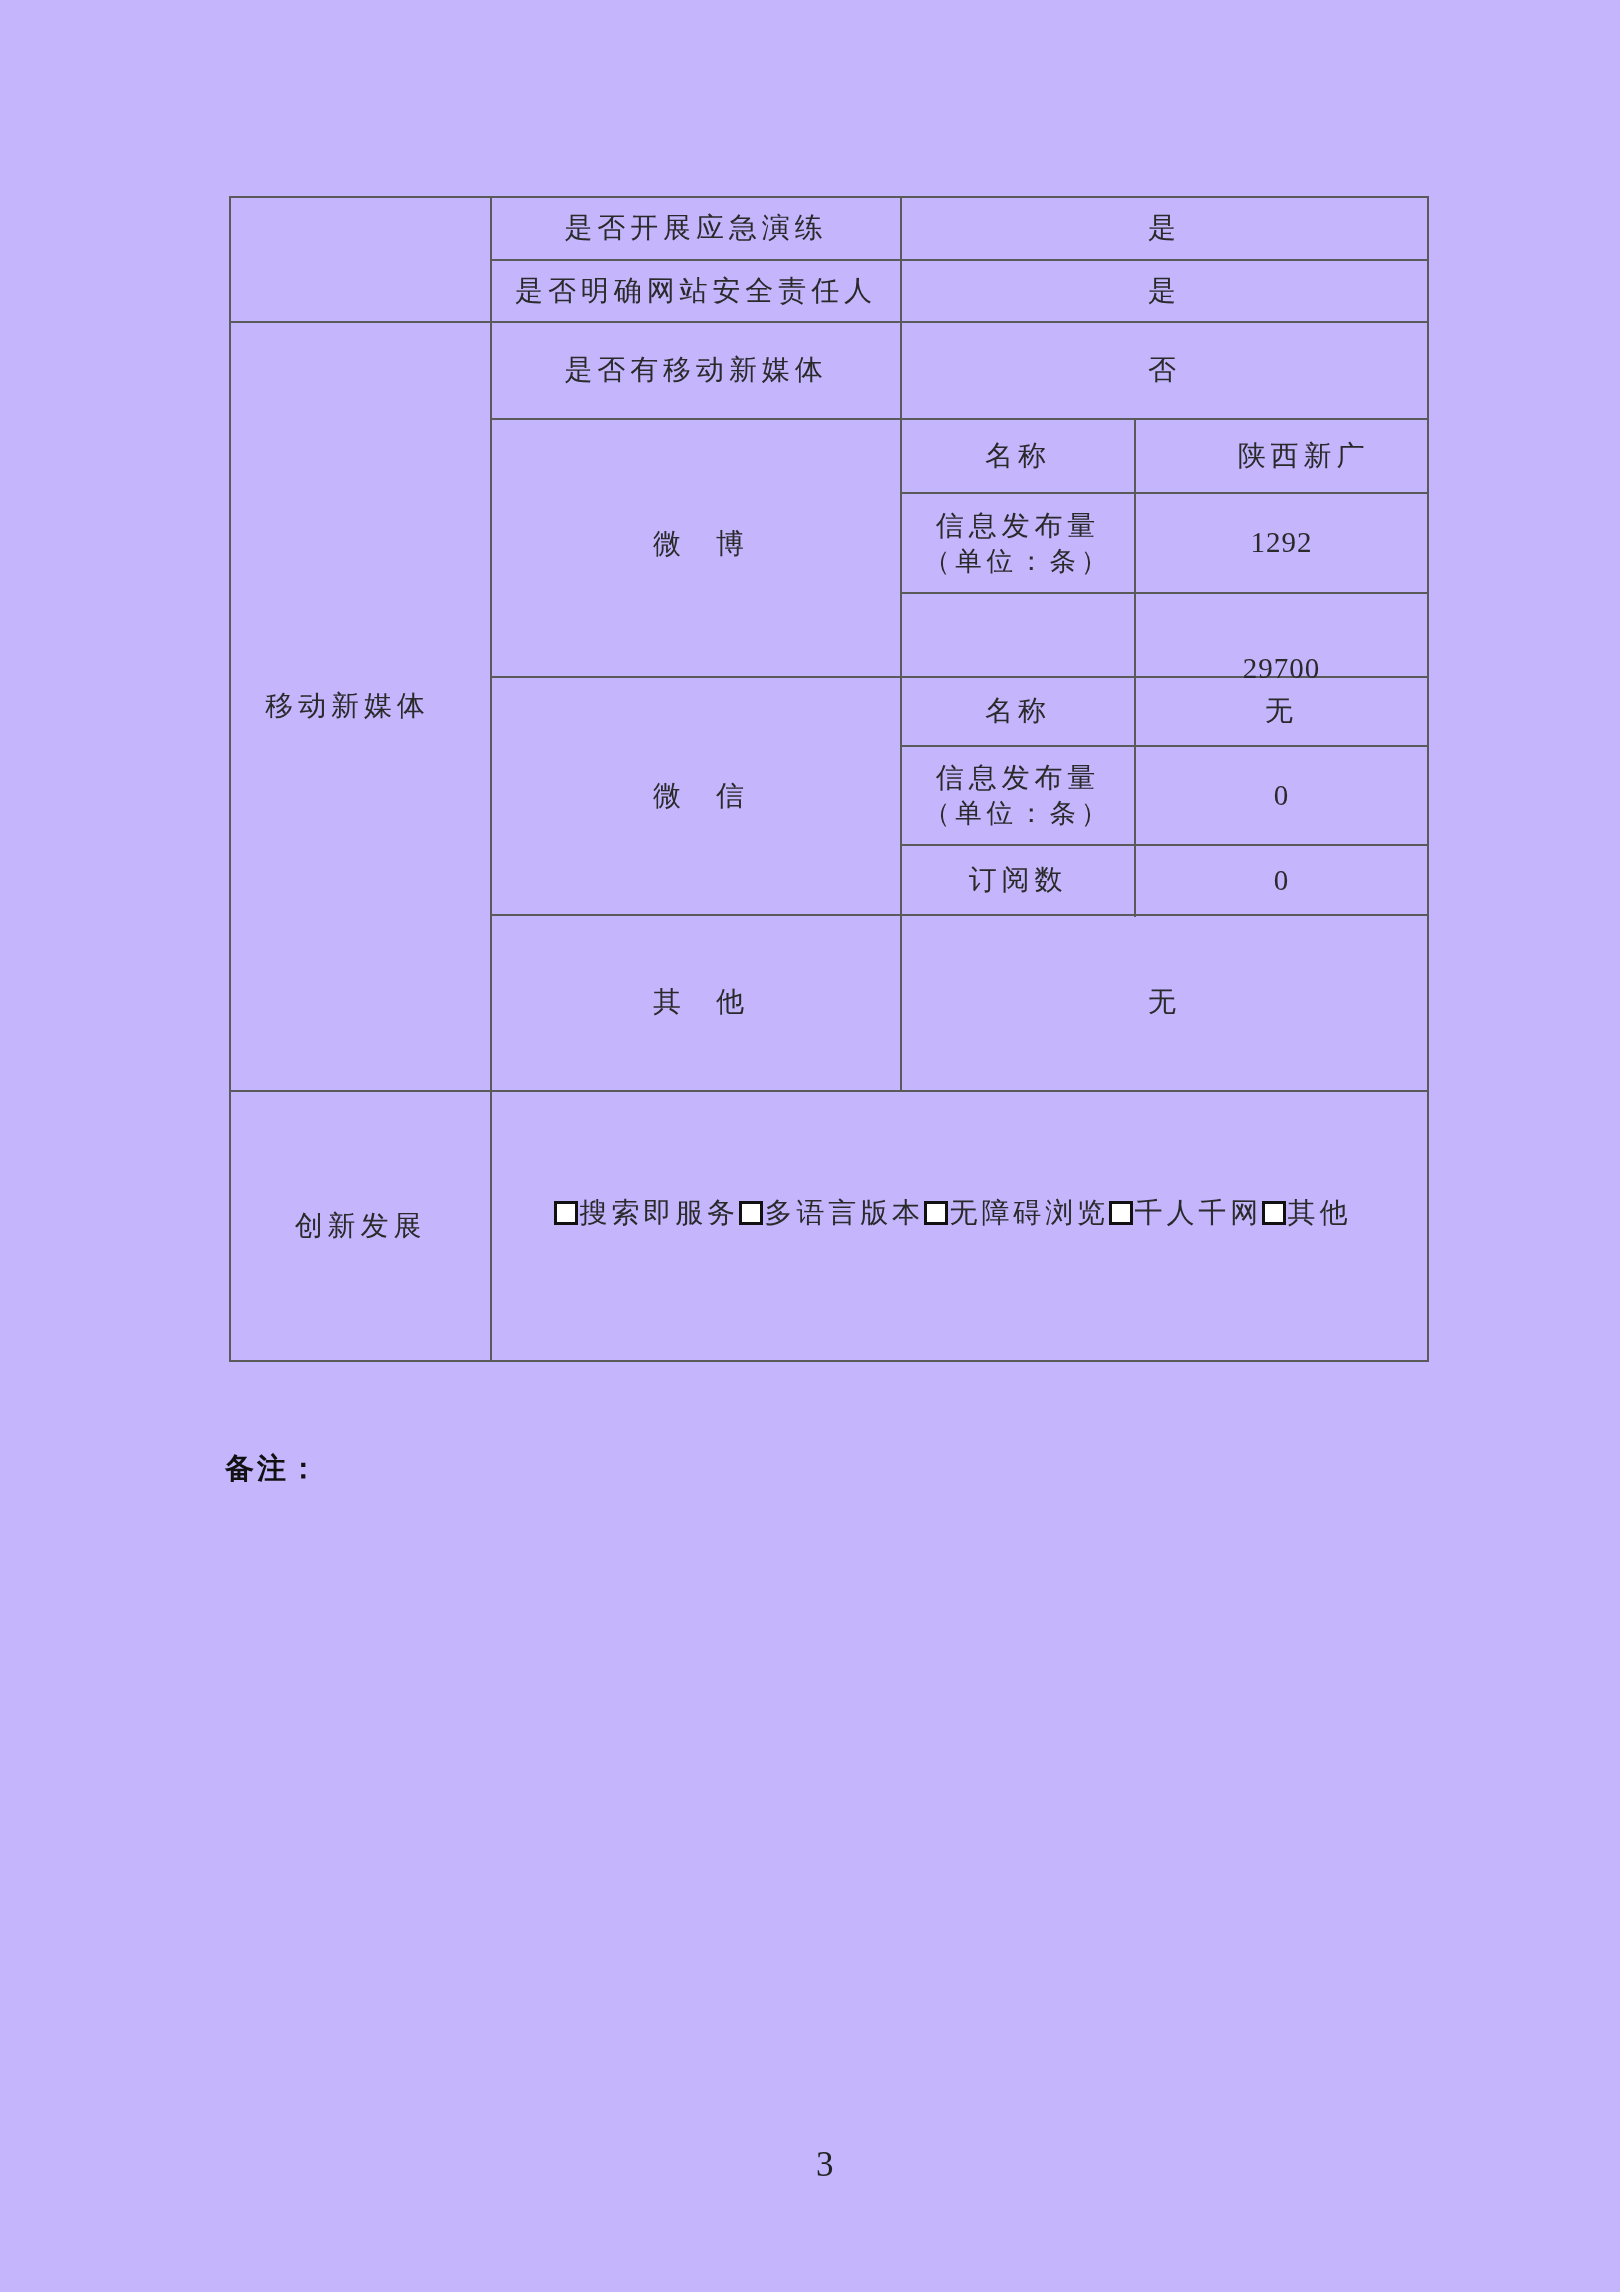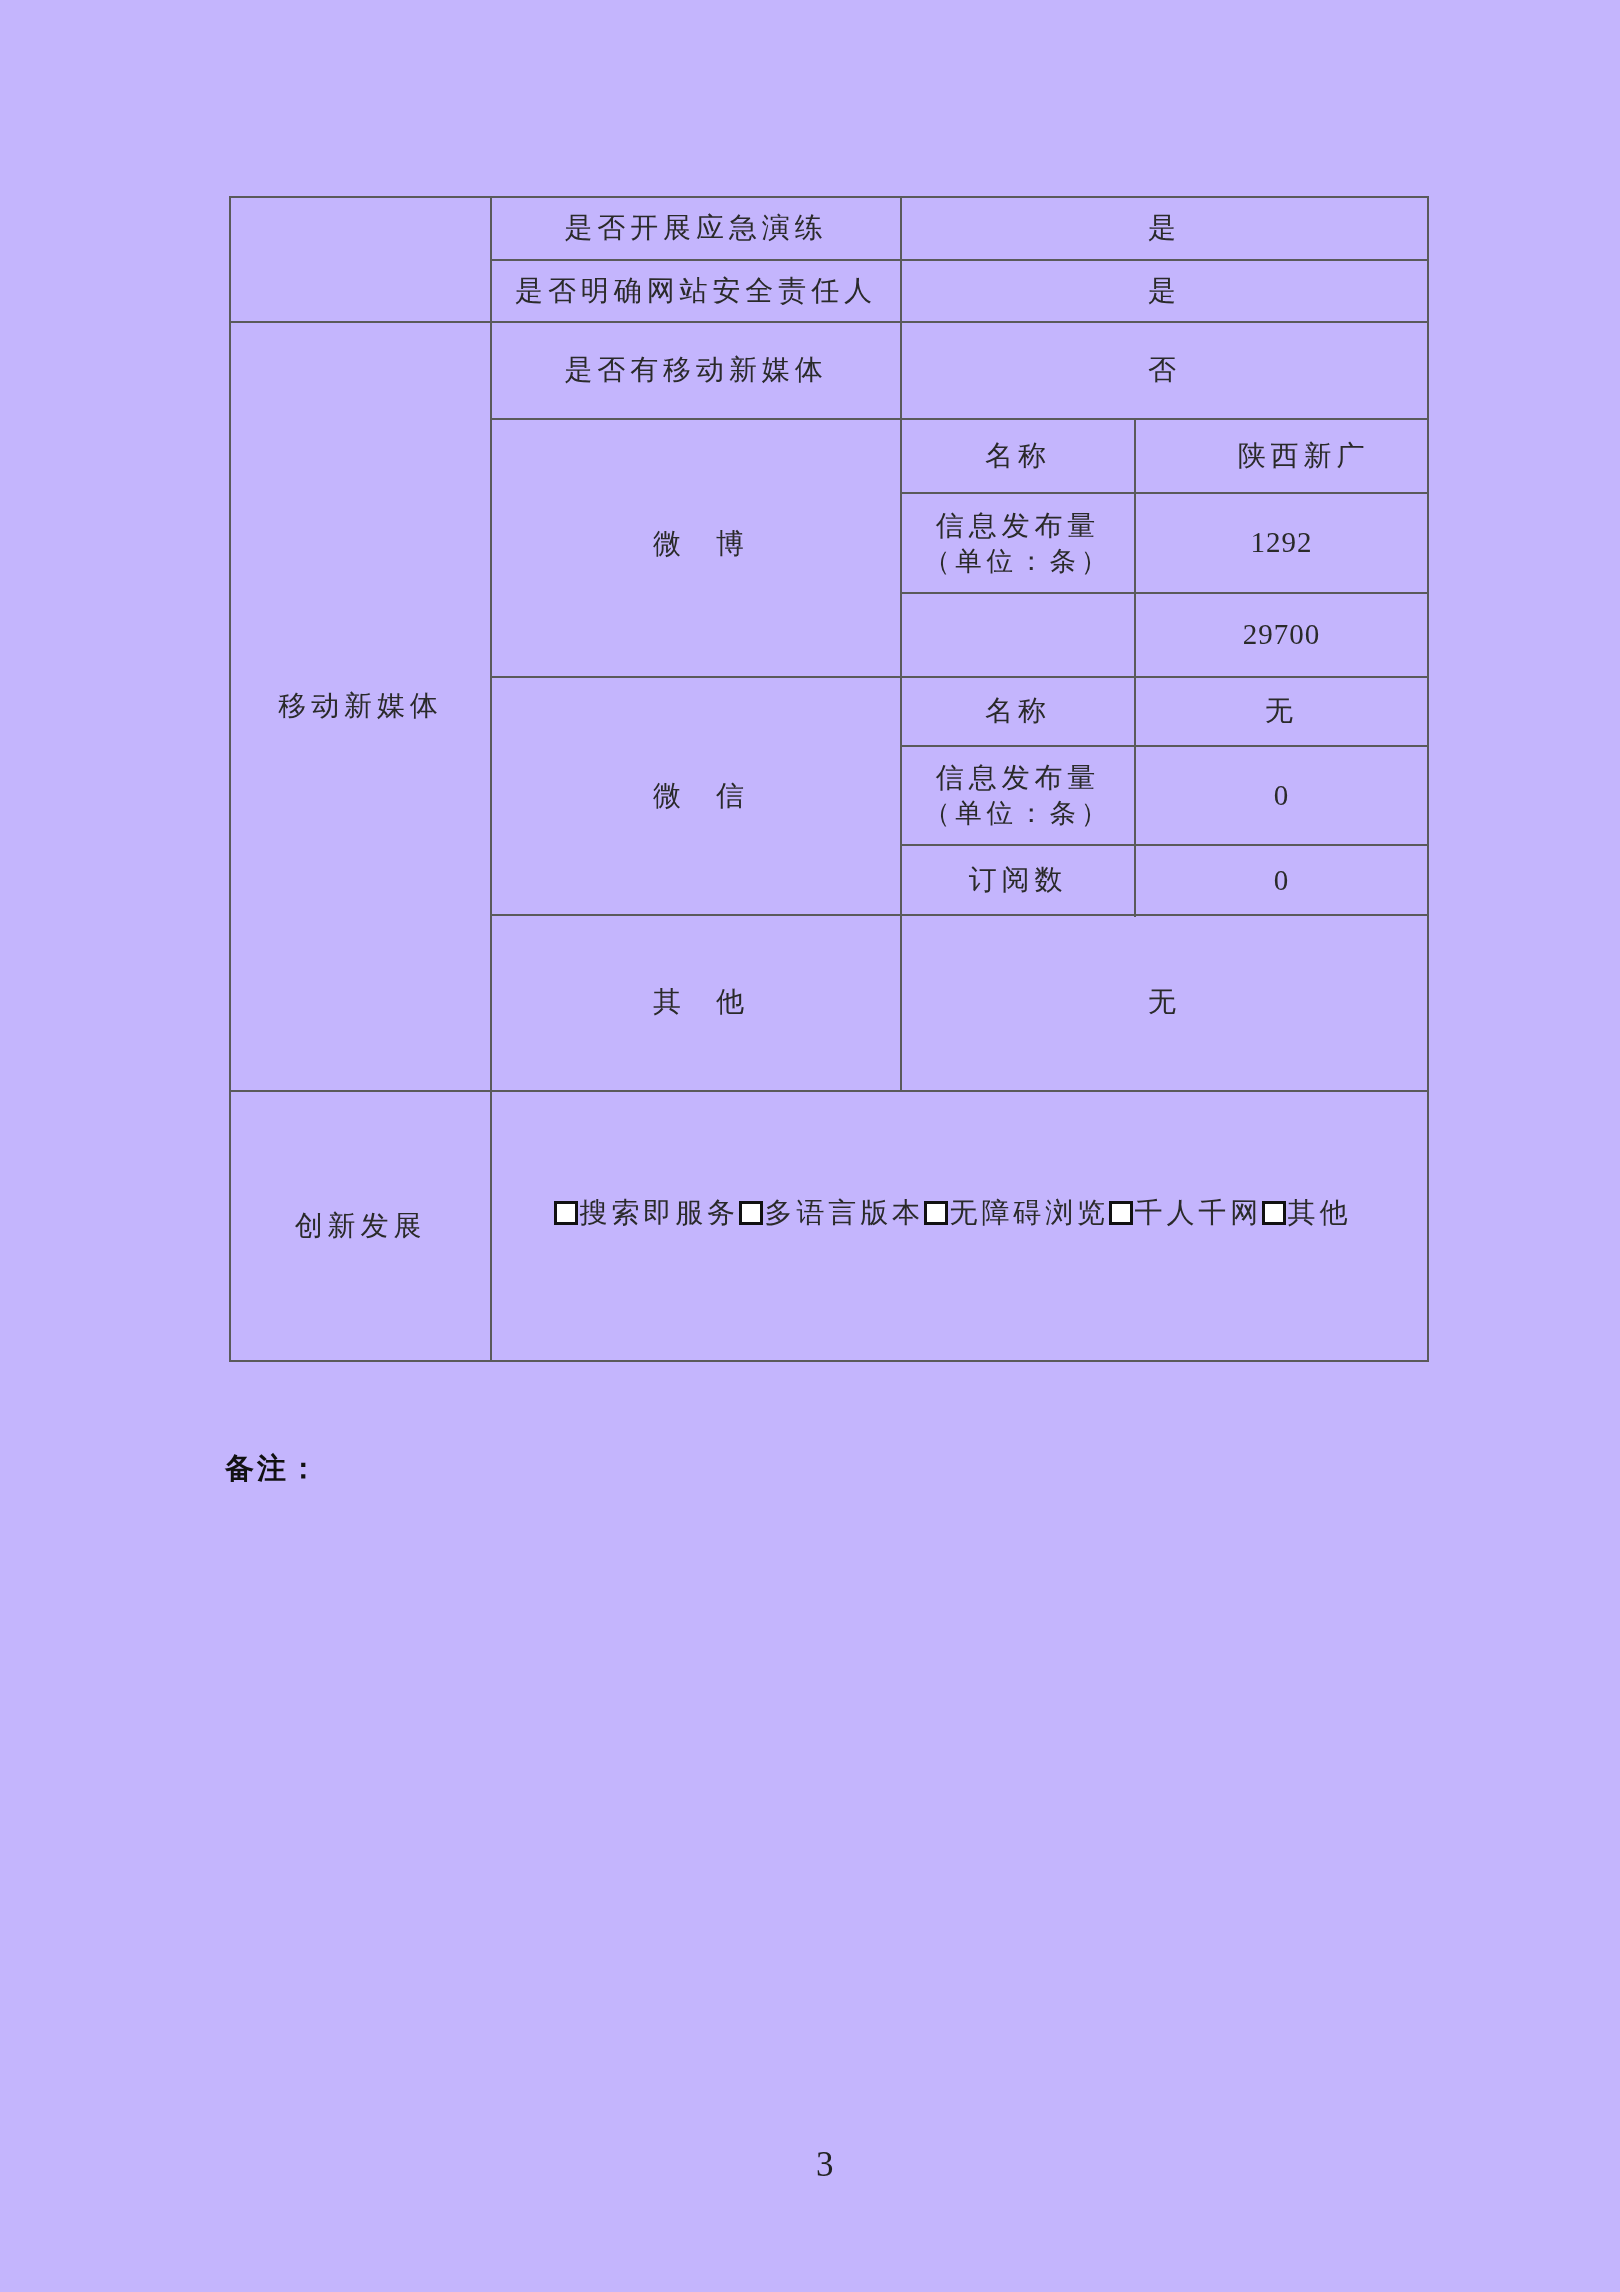--- a/index.html
+++ b/index.html
@@ -49,34 +49,34 @@
   <div class="hl" style="left:900px; top:844px; width:529px;"></div>
   <div class="hl" style="left:490px; top:914px; width:939px;"></div>
   <div class="hl" style="left:229px; top:1090px; width:1200px;"></div>
 
   <div class="cell" style="left:492px; top:198px; width:408px; height:61px;">是否开展应急演练</div>
   <div class="cell" style="left:902px; top:198px; width:525px; height:61px;">是</div>
 
   <div class="cell" style="left:492px; top:261px; width:408px; height:61px;">是否明确网站安全责任人</div>
   <div class="cell" style="left:902px; top:261px; width:525px; height:61px;">是</div>
 
-  <div class="cell" style="left:231px; top:323px; width:259px; height:766px;">移动新媒体</div>
+  <div class="cell" style="left:218px; top:323px; width:259px; height:766px;">移动新媒体</div>
 
   <div class="cell" style="left:492px; top:323px; width:408px; height:94px;">是否有移动新媒体</div>
   <div class="cell" style="left:902px; top:323px; width:525px; height:94px;">否</div>
 
   <div class="cell spaced" style="left:492px; top:420px; width:408px; height:257px; align-items:flex-start; padding-top:106px;">微博</div>
   <div class="cell" style="left:902px; top:420px; width:232px; height:73px;">名称</div>
   <div class="cell" style="left:1136px; top:420px; width:291px; height:73px;padding-left:44px;">陕西新广</div>
   <div class="cell two-line" style="left:902px; top:494px; width:232px; height:98px;">
     <span>信息发布量</span>
     <span style="font-size:26.5px;">（单位：条）</span>
   </div>
   <div class="cell num" style="left:1136px; top:494px; width:291px; height:98px;">1292</div>
-  <div class="cell num" style="left:1136px; top:594px; width:291px; height:82px;">29700</div>
+  <div class="cell num" style="left:1136px; top:628px; width:291px; height:82px;">29700</div>
 
   <div class="cell spaced" style="left:492px; top:678px; width:408px; height:236px;">微信</div>
   <div class="cell" style="left:902px; top:678px; width:232px; height:67px;">名称</div>
   <div class="cell" style="left:1136px; top:678px; width:291px; height:67px;">无</div>
   <div class="cell two-line" style="left:902px; top:747px; width:232px; height:97px;">
     <span>信息发布量</span>
     <span style="font-size:26.5px;">（单位：条）</span>
   </div>
   <div class="cell num" style="left:1136px; top:747px; width:291px; height:97px;">0</div>
   <div class="cell" style="left:902px; top:846px; width:232px; height:69px;">订阅数</div>

